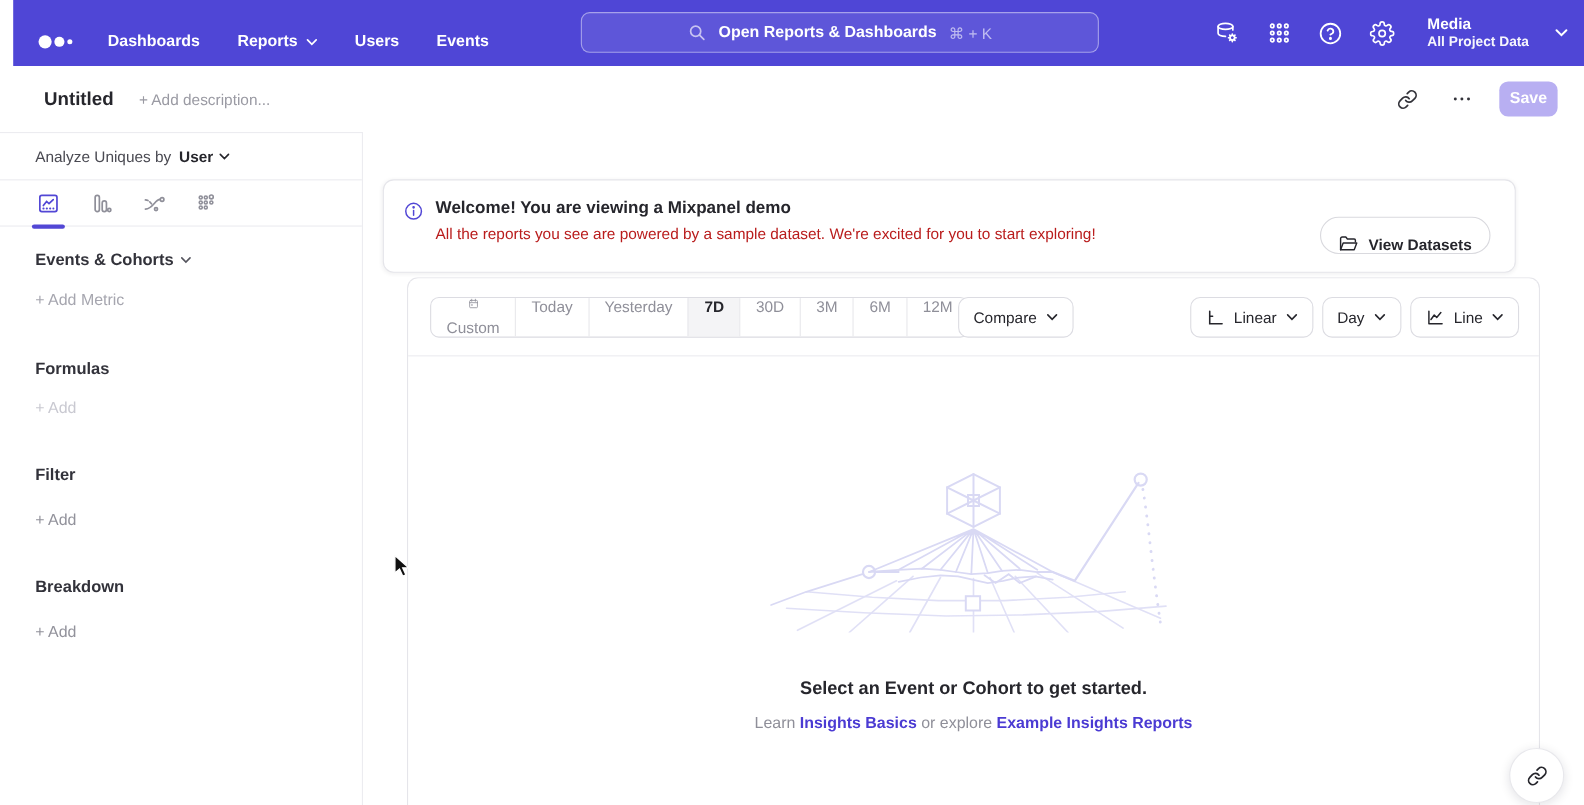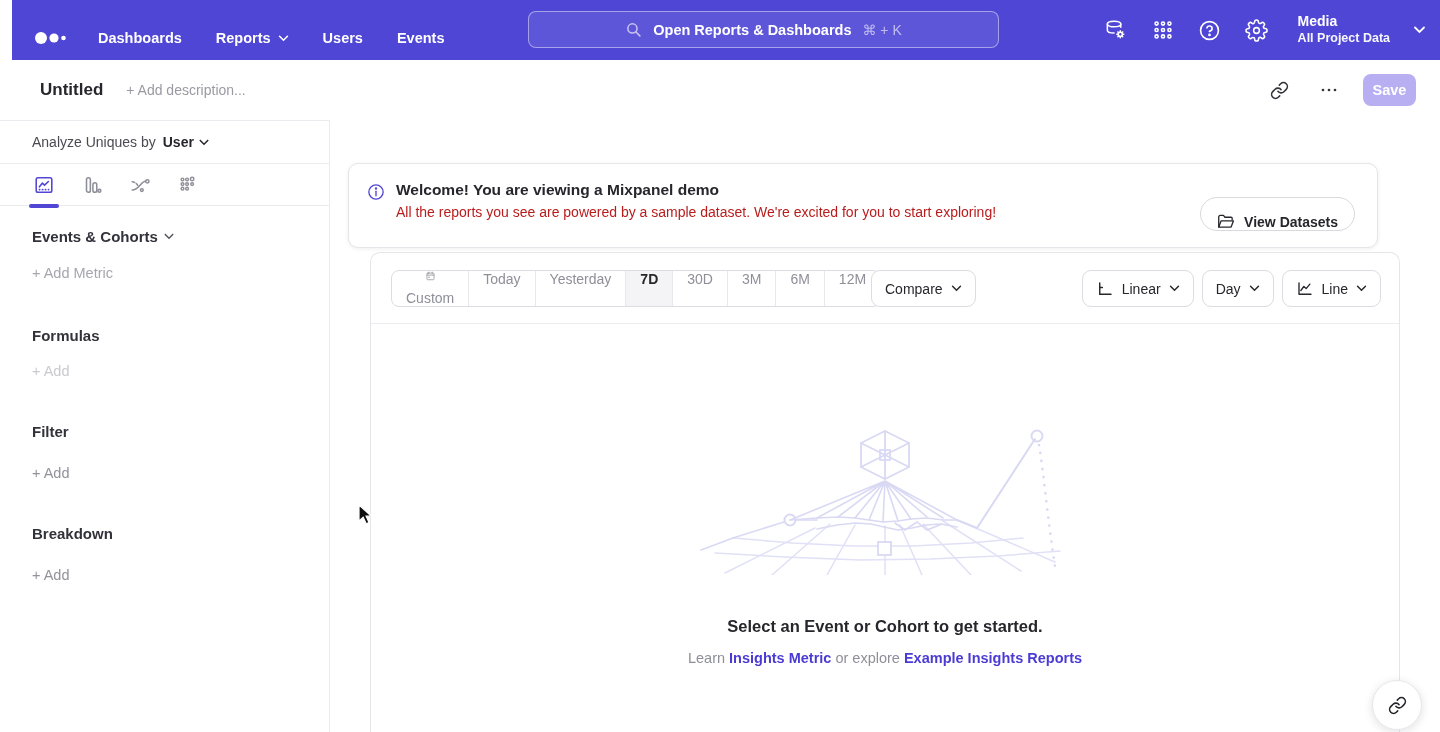--- a/index.html
+++ b/index.html
@@ -451,21 +451,21 @@
 
       <rect x="183" y="117" width="13" height="13" stroke-width="1.8" fill="#fff"></rect>
 
       <path d="M262 95l20 8 58-89" stroke-width="2"></path>
       <circle cx="342" cy="11" r="5.5" stroke-width="2"></circle>
       <path d="M344 20c4 24 7 55 10 78 2 16 4 30 6 44" stroke-width="2.6" stroke-dasharray="0.1 8"></path>
     </svg>
     <div class="empty-title">Select an Event or Cohort to get started.</div>
     <div class="empty-links">
       <span>Learn</span>
-      <span class="lnk">Insights Metric</span>
+      <span class="lnk">Insights Basics</span>
       <span>or explore</span>
       <span class="lnk">Example Insights Reports</span>
     </div>
 
   </div>
 </section>
 
 <div class="fab">
   <svg width="19" height="19" viewBox="0 0 24 24" fill="none" stroke="currentColor" stroke-width="2" stroke-linecap="round">
     <path d="M10 13a5 5 0 0 0 7.54.54l3-3a5 5 0 0 0-7.07-7.07l-1.72 1.71"></path>

